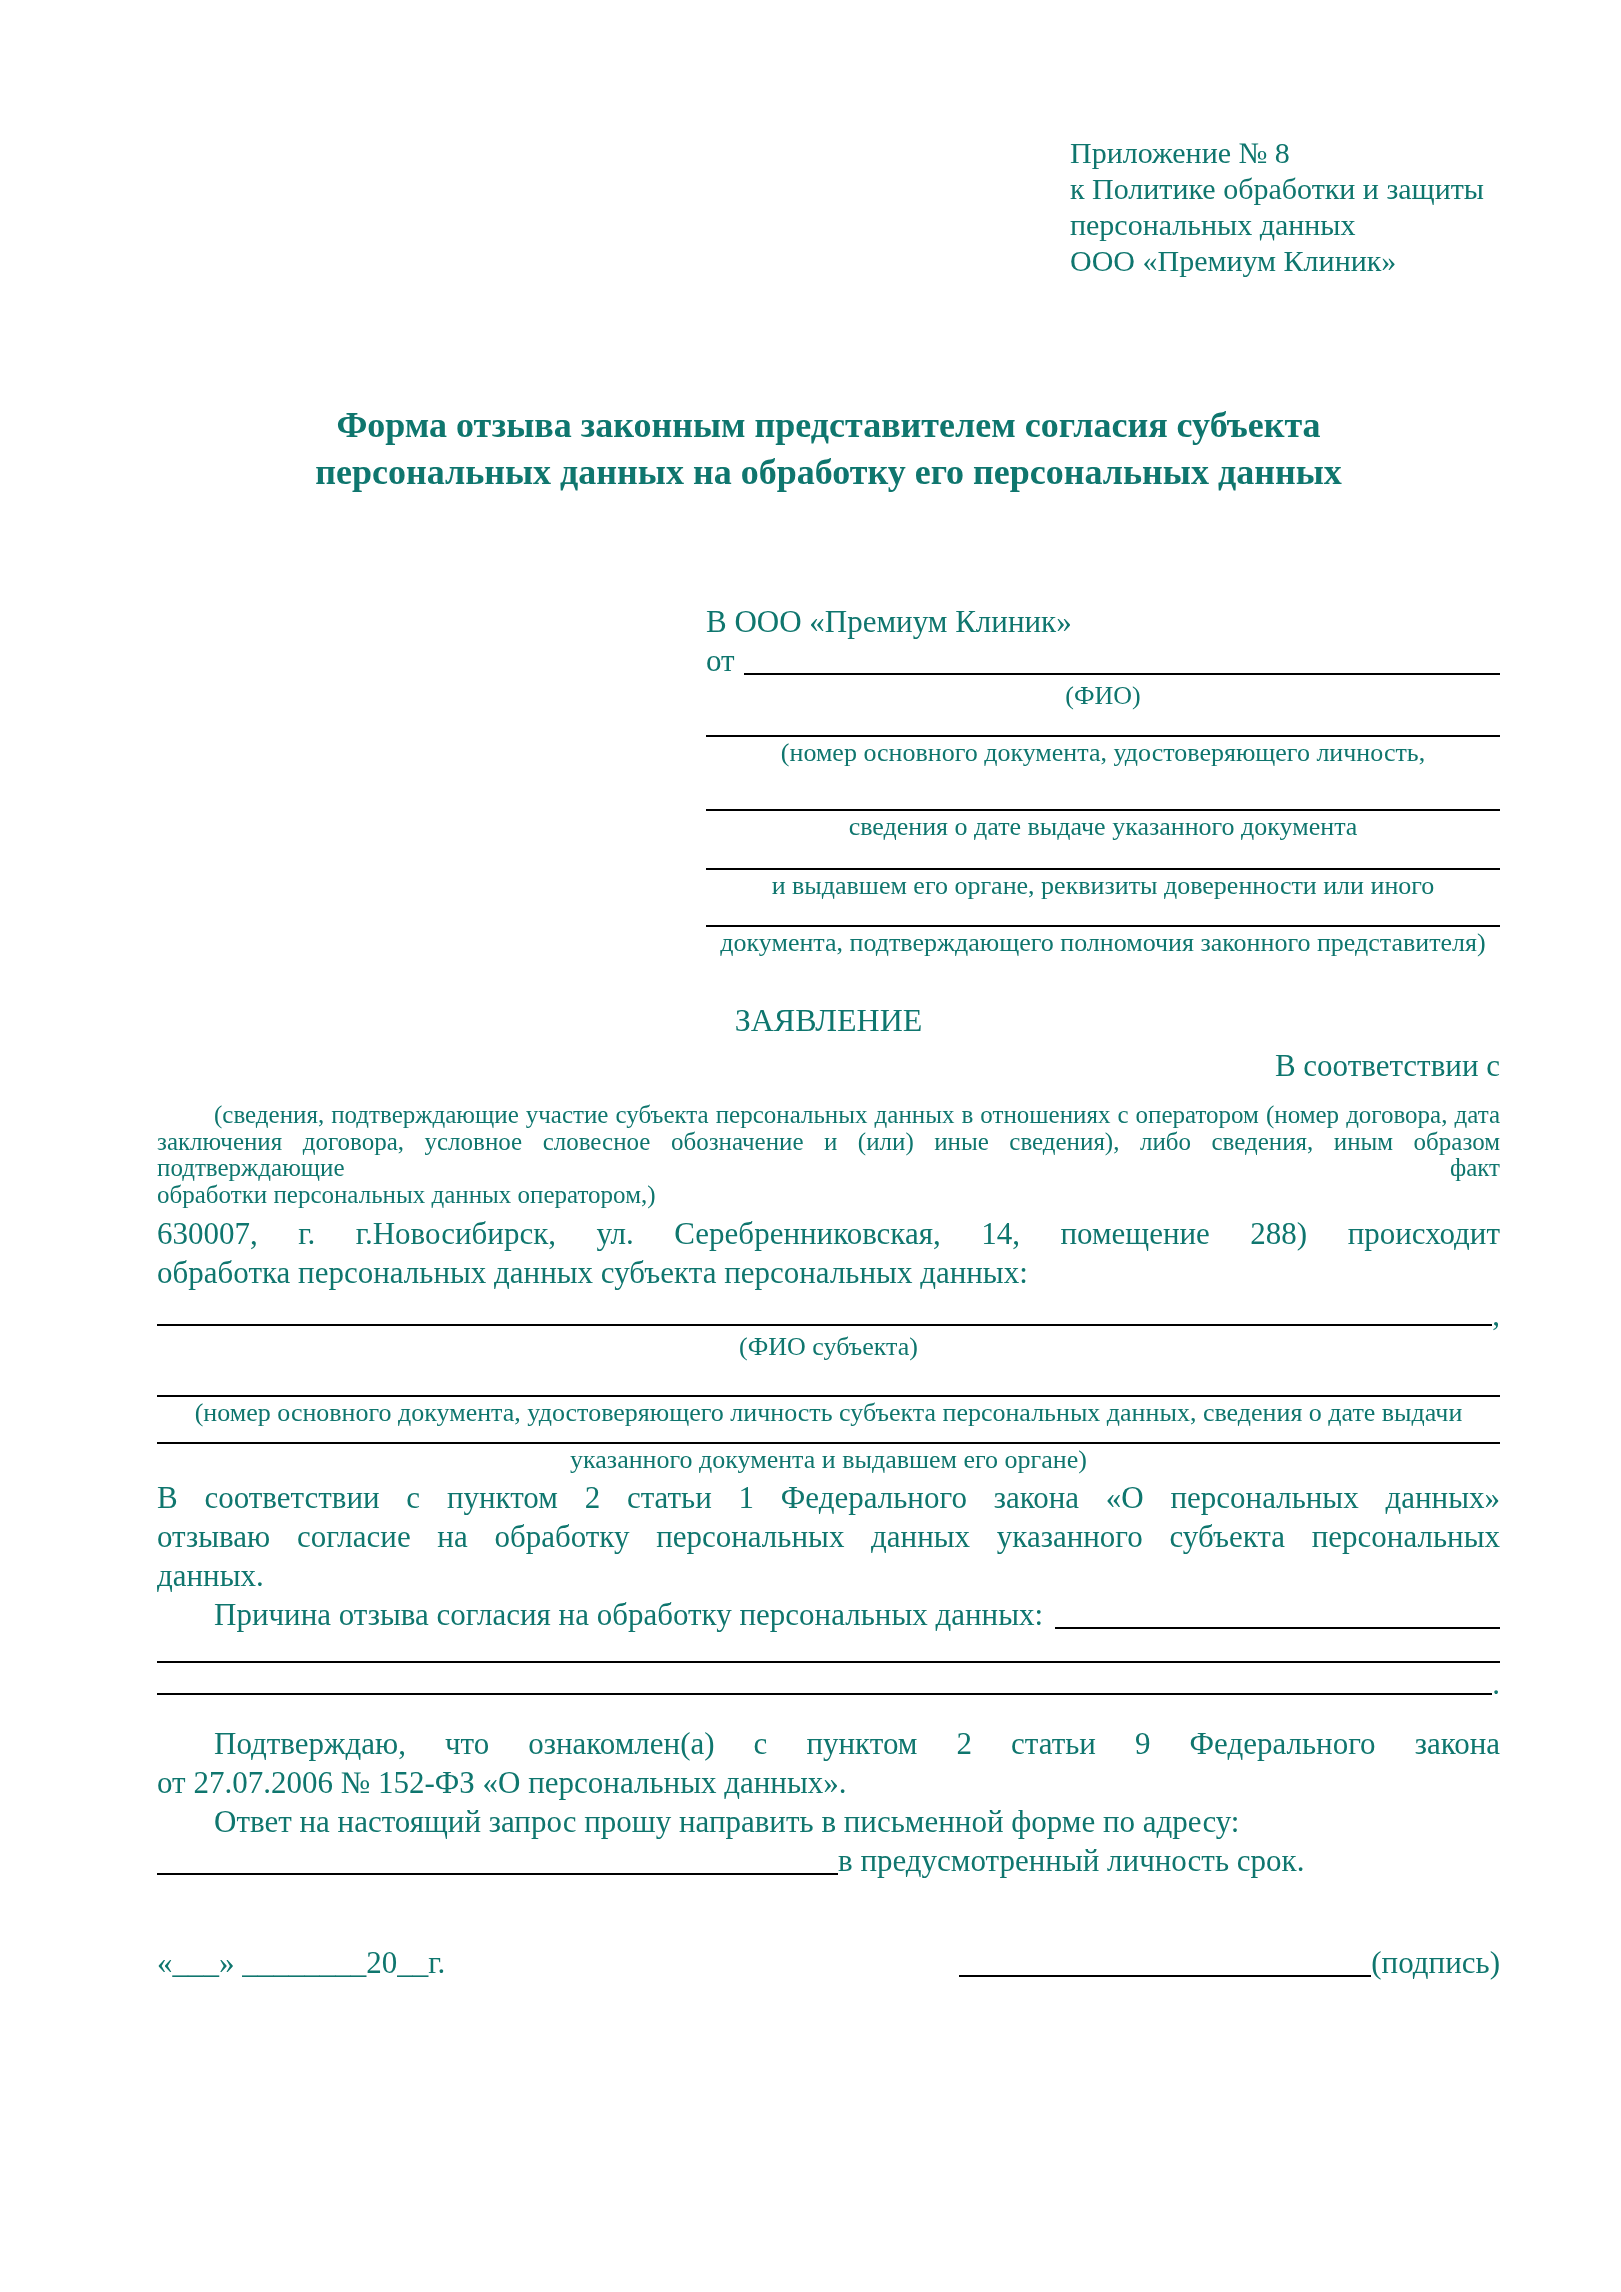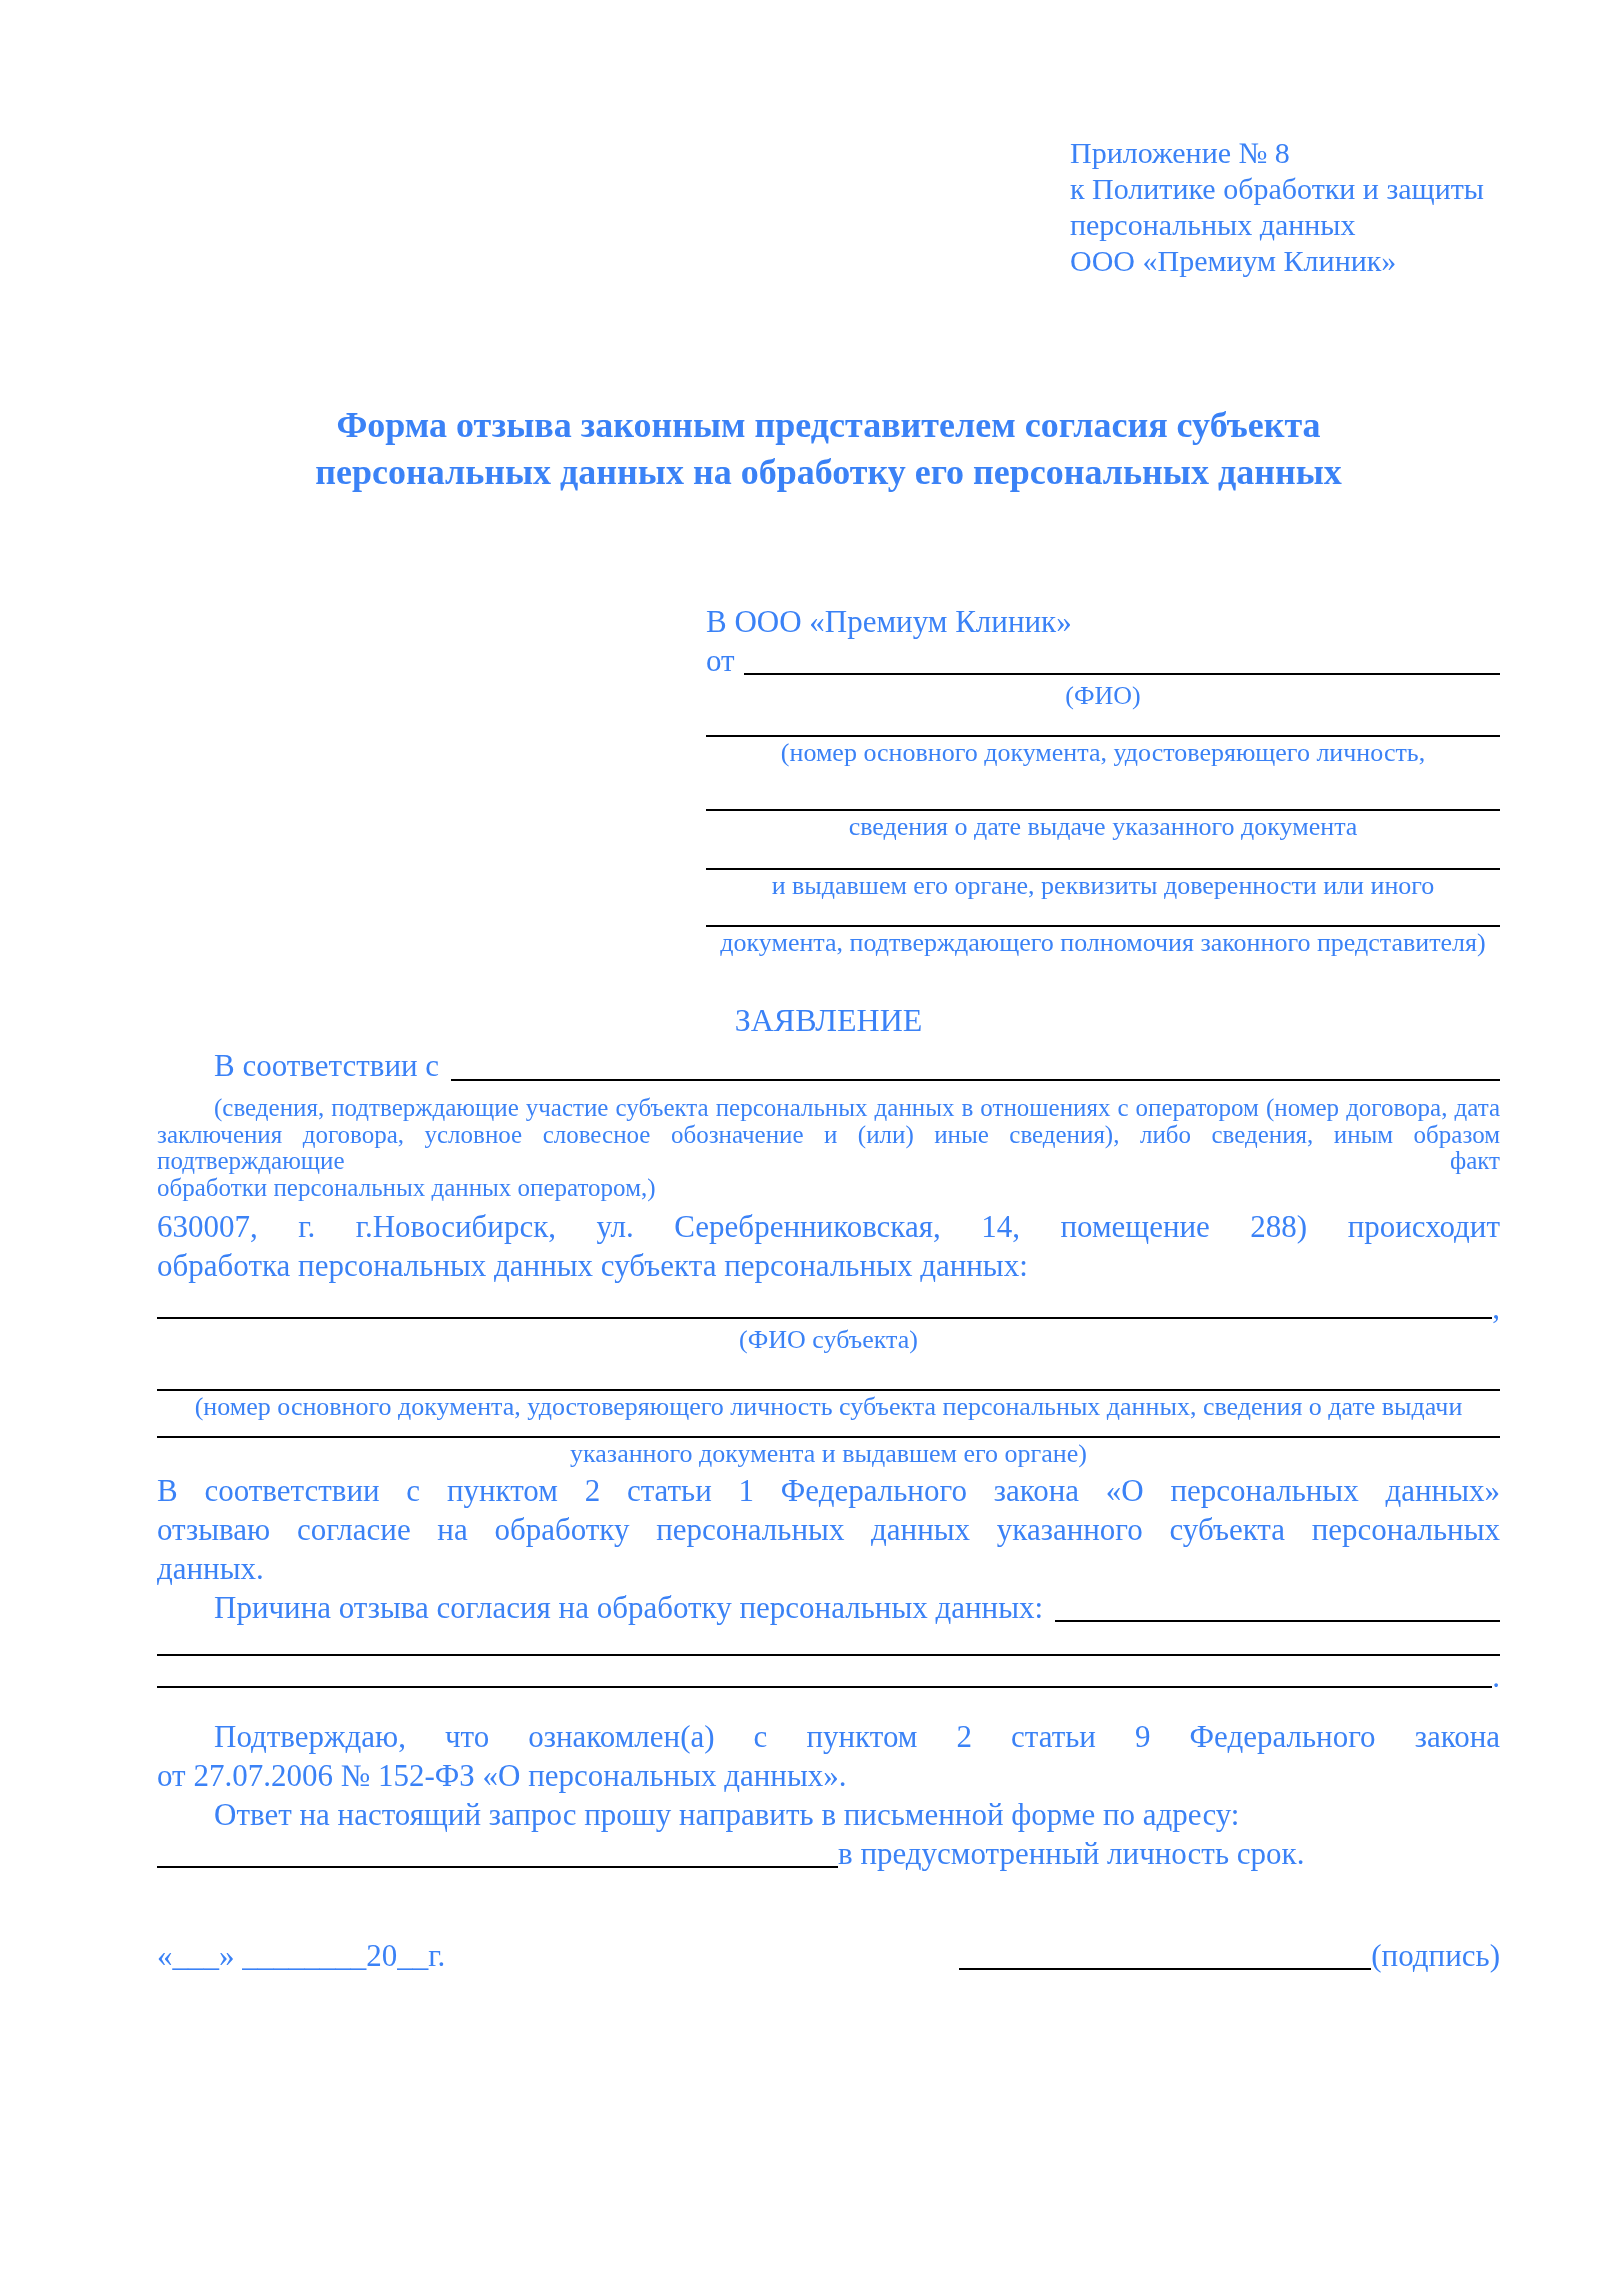--- a/index.html
+++ b/index.html
@@ -2,21 +2,21 @@
 <html><head>
 <meta charset="utf-8">
 <style>
   html,body { margin:0; padding:0; background:#e8e8e8; }
   .page {
     position:relative;
     width:1621px; height:2293px;
     margin:0 auto;
     background:#ffffff;
     font-family:"Liberation Serif","DejaVu Serif",serif;
-    color:#3b82f6;
+    color:#0f766e;
   }
   .content { position:absolute; left:157px; top:0; width:1343px; }
 
   
   .appendix { margin:135px 0 0 913px; font-size:30px; line-height:36px; }
 
   
   .doc-title {
     margin:123px auto 0; max-width:1147px;
     text-align:center; font-weight:700; font-size:36px; line-height:47px;
@@ -27,21 +27,21 @@
   .addr-from { display:flex; align-items:flex-end; }
   .nowrap { white-space:nowrap; }
   .fill { flex:1; border-bottom:2px solid #000; margin:0 0 4.9px 9.8px; }
   .cap { font-size:26px; line-height:27.4px; text-align:center; margin-top:2px; }
   .blank { border-bottom:2px solid #000; height:0; }
   .b1 { margin-top:25.5px; } .b2 { margin-top:43px; }
   .b3 { margin-top:27.4px; } .b4 { margin-top:25.5px; }
 
   
   .stmt-head { margin-top:45px; text-align:center; font-size:32px; line-height:39px; }
-  .basis-row { display:flex; align-items:flex-end; margin-top:5.9px; font-size:31px; line-height:40px; }
+  .basis-row { display:flex; align-items:flex-end; margin-top:5.9px; font-size:31px; line-height:40px;flex-direction:column; }
   .basis-row .lbl { padding-left:57px; }
   .fill-bold { flex:1; border-bottom:2.9px solid #000; margin:0 0 4.9px 11.8px; }
   .note { margin-top:9px; font-size:25px; line-height:26.5px; }
   .para { font-size:31px; line-height:39px; }
   .jline { display:block; text-align:justify; text-align-last:justify; }
   .lline { display:block; text-align:left; }
   .ind { text-indent:57px; }
   .op-para { margin-top:5.9px; }
   .w-para { margin-top:3.9px; }
 

